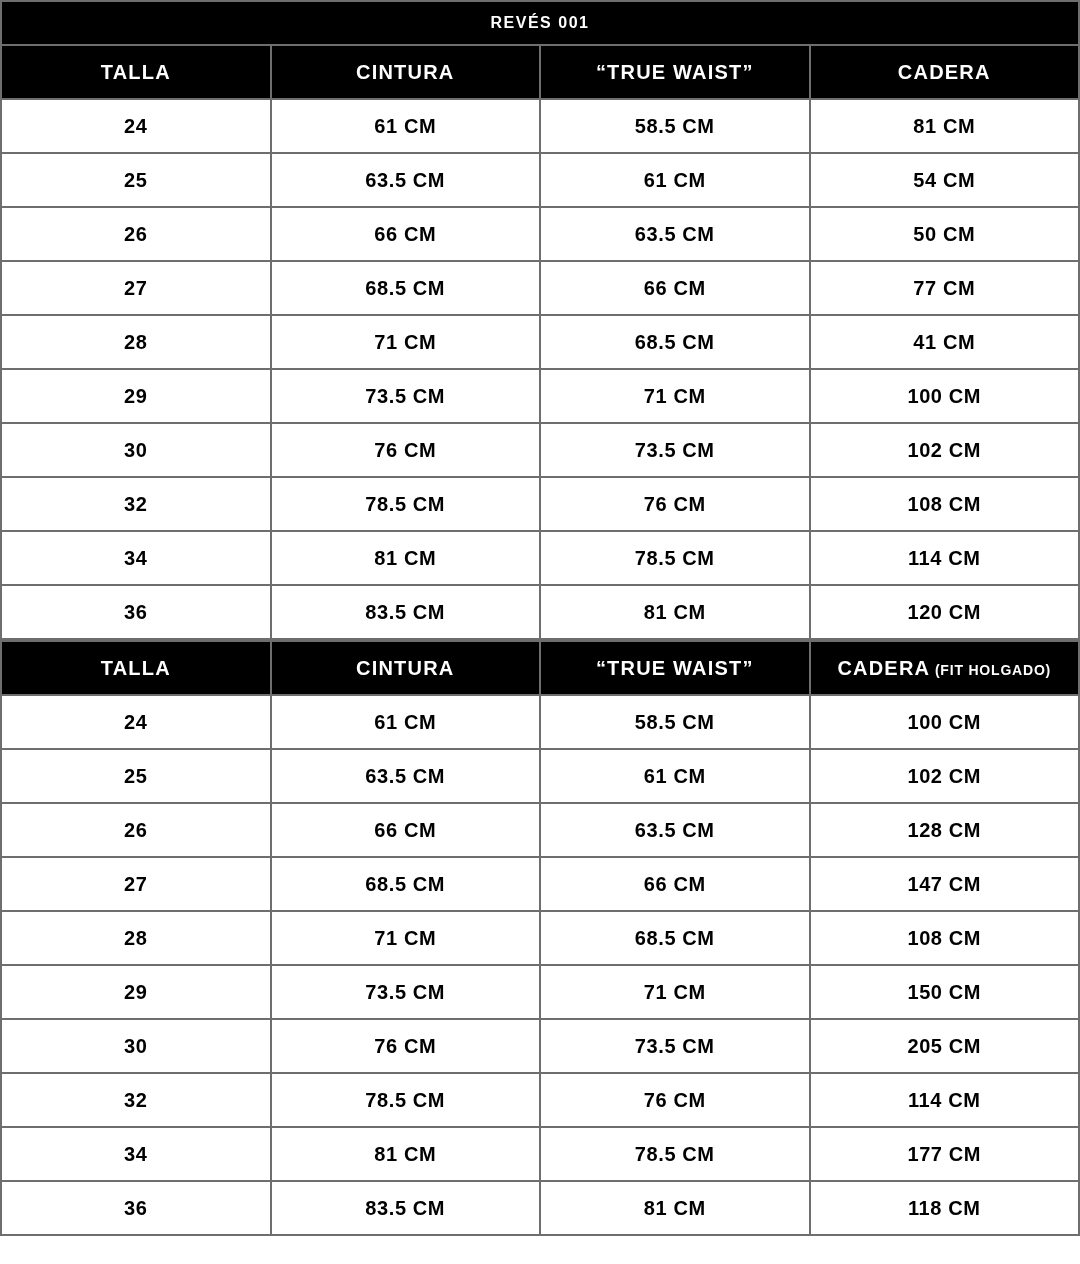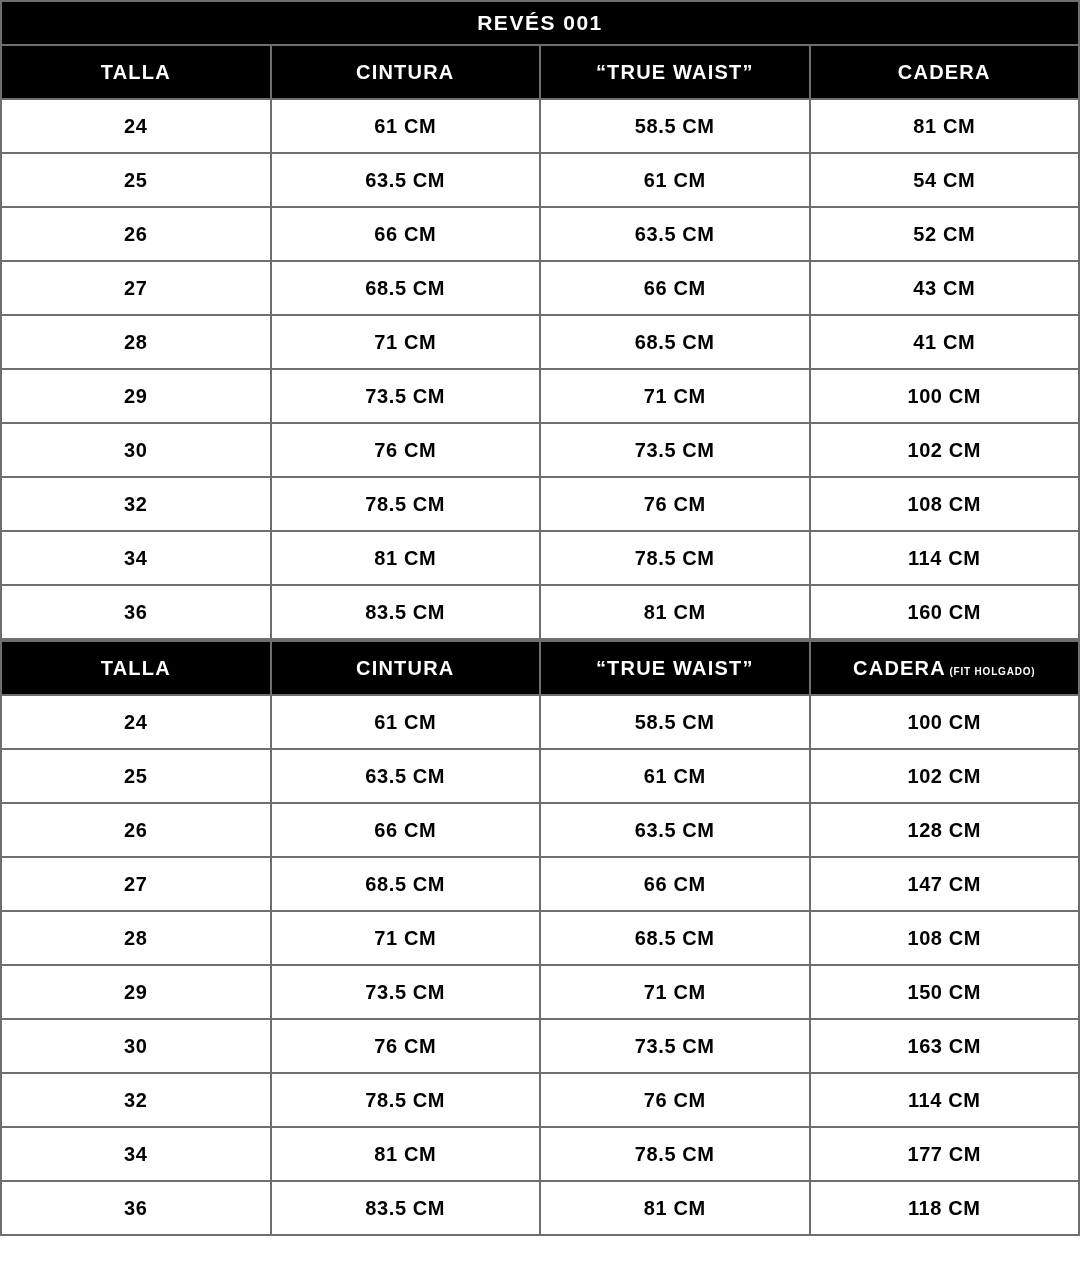--- a/index.html
+++ b/index.html
@@ -29,34 +29,34 @@
     border:2px solid var(--grid);
     text-align:center;
     vertical-align:middle;
     font-weight:bold;
     padding:0;
   }
   td.title-cell{
     background:var(--bar-bg);
     color:var(--bar-text);
     height:42px;
-    font-size:21px;
+    font-size:16px;
     letter-spacing:1.5px;
     margin-left:16px;
   }
   th.col-header{
     background:var(--bar-bg);
     color:var(--bar-text);
     height:52px;
     font-size:20px;
     letter-spacing:1.2px;
     margin-top:13px;
   }
   th.col-header .col-note{
-    font-size:10px;
+    font-size:14px;
     letter-spacing:0.8px;
   }
   td.data-cell{
     background:var(--bg);
     color:var(--cell-text);
     height:52px;
     font-size:20px;
     letter-spacing:0.6px;
   }
 </style>
@@ -86,27 +86,27 @@
         <tr>
           <td class="data-cell">25</td>
           <td class="data-cell">63.5 CM</td>
           <td class="data-cell">61 CM</td>
           <td class="data-cell">54 CM</td>
         </tr>
         <tr>
           <td class="data-cell">26</td>
           <td class="data-cell">66 CM</td>
           <td class="data-cell">63.5 CM</td>
-          <td class="data-cell">52 CM</td>
+          <td class="data-cell">50 CM</td>
         </tr>
         <tr>
           <td class="data-cell">27</td>
           <td class="data-cell">68.5 CM</td>
           <td class="data-cell">66 CM</td>
-          <td class="data-cell">43 CM</td>
+          <td class="data-cell">77 CM</td>
         </tr>
         <tr>
           <td class="data-cell">28</td>
           <td class="data-cell">71 CM</td>
           <td class="data-cell">68.5 CM</td>
           <td class="data-cell">41 CM</td>
         </tr>
         <tr>
           <td class="data-cell">29</td>
           <td class="data-cell">73.5 CM</td>
@@ -128,21 +128,21 @@
         <tr>
           <td class="data-cell">34</td>
           <td class="data-cell">81 CM</td>
           <td class="data-cell">78.5 CM</td>
           <td class="data-cell">114 CM</td>
         </tr>
         <tr>
           <td class="data-cell">36</td>
           <td class="data-cell">83.5 CM</td>
           <td class="data-cell">81 CM</td>
-          <td class="data-cell">160 CM</td>
+          <td class="data-cell">120 CM</td>
         </tr>
       </tbody>
     </table>
   <table class="size-table">
       <thead>
         <tr>
           <th class="col-header">TALLA</th>
           <th class="col-header">CINTURA</th>
           <th class="col-header">“TRUE WAIST”</th>
           <th class="col-header">CADERA<span class="col-note"> (FIT HOLGADO)</span></th>
@@ -182,21 +182,21 @@
         <tr>
           <td class="data-cell">29</td>
           <td class="data-cell">73.5 CM</td>
           <td class="data-cell">71 CM</td>
           <td class="data-cell">150 CM</td>
         </tr>
         <tr>
           <td class="data-cell">30</td>
           <td class="data-cell">76 CM</td>
           <td class="data-cell">73.5 CM</td>
-          <td class="data-cell">163 CM</td>
+          <td class="data-cell">205 CM</td>
         </tr>
         <tr>
           <td class="data-cell">32</td>
           <td class="data-cell">78.5 CM</td>
           <td class="data-cell">76 CM</td>
           <td class="data-cell">114 CM</td>
         </tr>
         <tr>
           <td class="data-cell">34</td>
           <td class="data-cell">81 CM</td>

